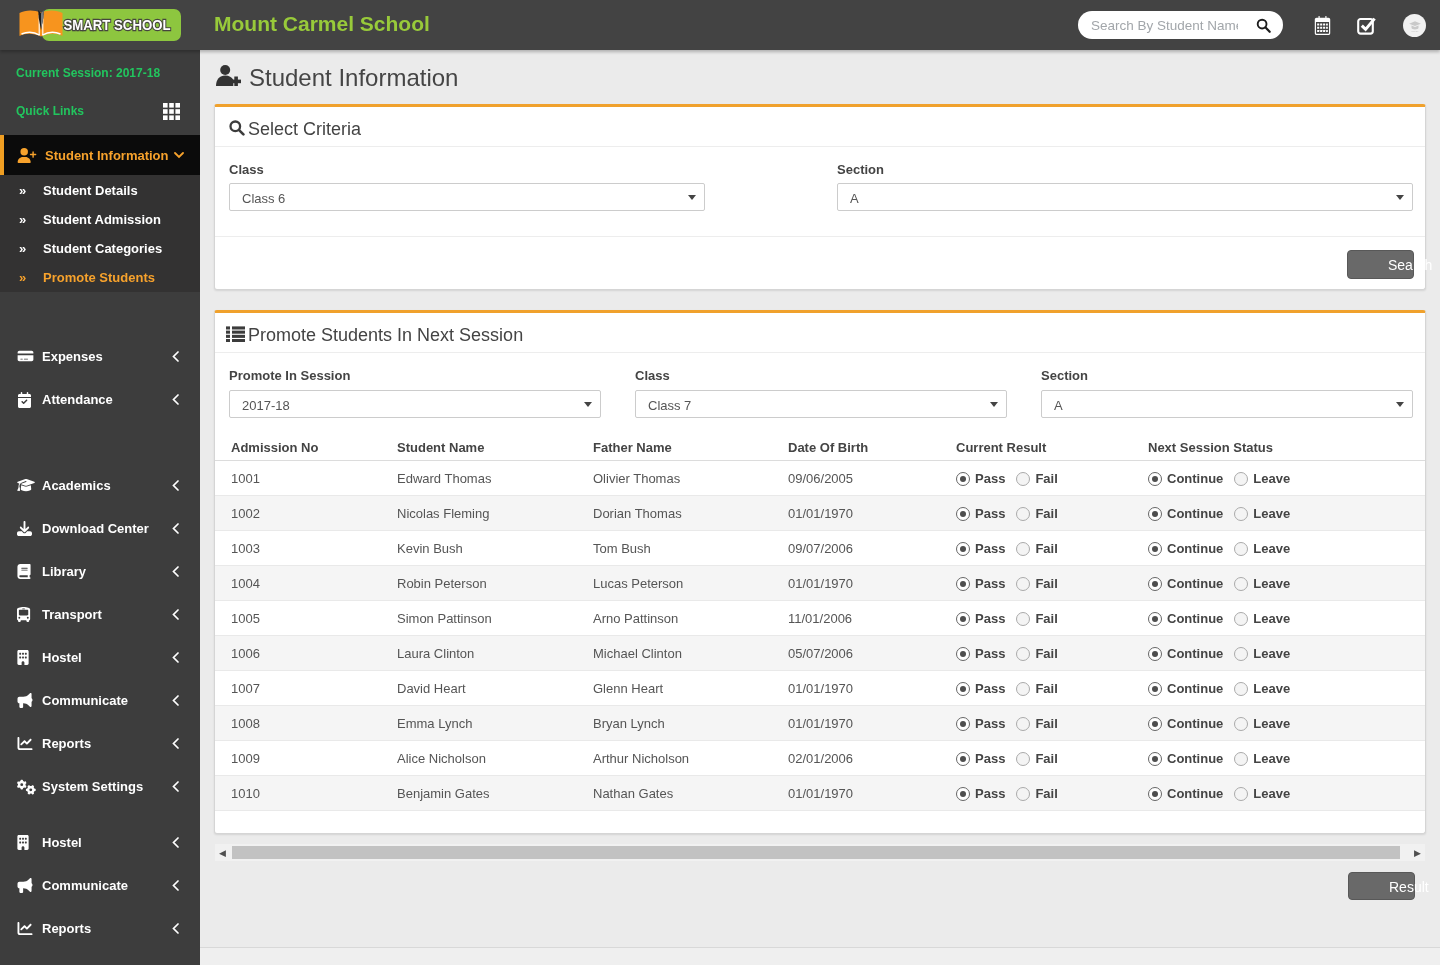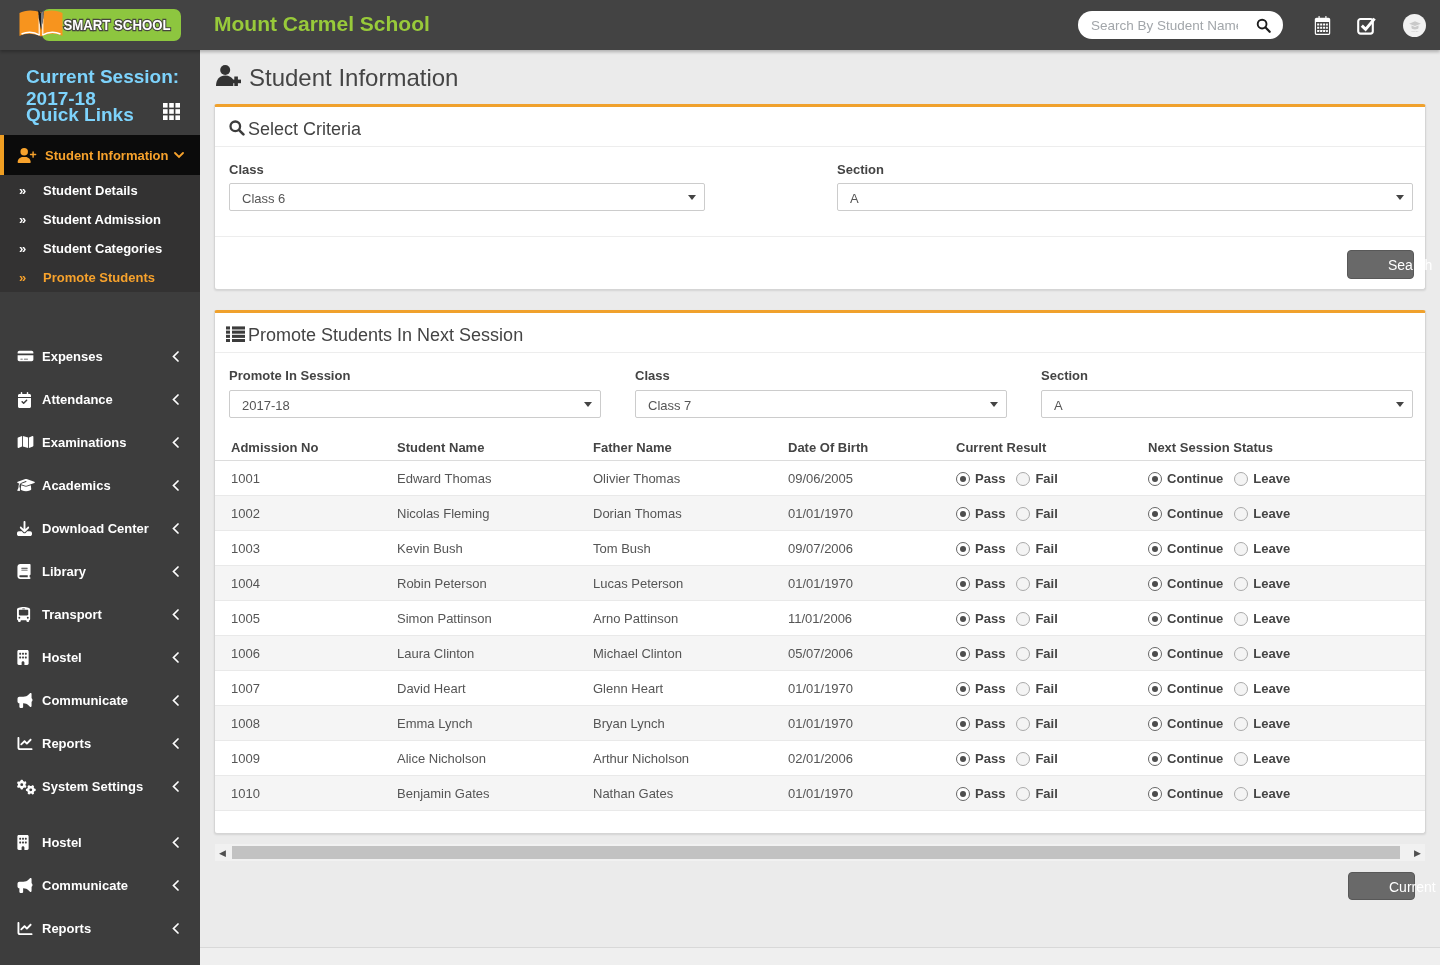--- a/index.html
+++ b/index.html
@@ -12,21 +12,21 @@
 .logo { position:absolute; left:18px; top:9px; width:163px; height:32px; }
 .schoolname { position:absolute; left:214px; top:12px; font-size:21px; font-weight:bold; color:#98ca3a; letter-spacing:0px; }
 .searchpill { position:absolute; left:1078px; top:11px; width:205px; height:28px; background:#fff; border-radius:14px; }
 .searchpill .ph { position:absolute; left:13px; top:7px; font-size:13.5px; color:#a2a6aa; width:147px; overflow:hidden; white-space:nowrap; }
 .searchpill svg { position:absolute; right:12px; top:7px; }
 .navico { position:absolute; top:16px; }
 .avatar { position:absolute; left:1403px; top:14px; width:23px; height:23px; border-radius:50%; background:#f1f1f1; overflow:hidden; }
 
 
 .sidebar { position:absolute; top:50px; left:0; width:200px; height:915px; background:#3d3d3d; z-index:20; }
-.sb-label { color:#7dd3fc; font-weight:bold; font-size:19px; padding:0 16px; position:absolute; left:10px; width:200px; }
+.sb-label { color:#22c55e; font-weight:bold; font-size:12px; padding:0 16px; position:absolute; left:0; width:200px; }
 .menu-item { position:absolute; left:0; width:200px; height:43px; color:#fff; font-weight:bold; font-size:13px; }
 .menu-item .mi-ico { position:absolute; left:17px; top:14px; width:16px; height:16px; }
 .menu-item .mi-txt { position:absolute; left:42px; top:14px; }
 .active-item { position:absolute; left:0; top:85px; width:200px; height:40px; background:#0b0b0b; border-left:4px solid #ef9e22; }
 .active-item .mi-txt { color:#f7a22c; position:absolute; left:41px; top:13px; font-size:13px; font-weight:bold; }
 .submenu { position:absolute; left:0; top:125px; width:200px; height:117px; background:#333232; }
 .sub-item { position:absolute; left:0; width:200px; height:29px; color:#fff; font-weight:bold; font-size:13px; }
 .sub-item .dbl { position:absolute; left:19px; top:0px; font-size:13px; }
 .sub-item .txt { position:absolute; left:43px; top:0px; }
 .sub-item.orange { color:#f7a22c; }
@@ -122,29 +122,20 @@
       <span class="mi-txt">Expenses</span>
       <svg class="mi-arr2" style="position:absolute;right:21px;top:16px;" width="7" height="11" viewBox="0 0 7 11">
         <path d="M6 1 L1.5 5.5 L6 10" fill="none" stroke="#fff" stroke-width="1.7" stroke-linecap="round"></path>
       </svg>
     </div>
     <div class="menu-item" style="top:328px;">
       <span class="mi-ico"><svg width="15" height="16" viewBox="0 0 448 512">
           <path fill="#fff" d="M128 0c13.3 0 24 10.7 24 24V64H296V24c0-13.3 10.7-24 24-24s24 10.7 24 24V64h40c26.5 0 48 21.5 48 48v48H16V112c0-26.5 21.5-48 48-48h40V24c0-13.3 10.7-24 24-24zM16 192H432V464c0 26.5-21.5 48-48 48H64c-26.5 0-48-21.5-48-48V192zm293 89c9.4-9.4 9.4-24.6 0-33.9s-24.6-9.4-33.9 0l-79 79-31-31c-9.4-9.4-24.6-9.4-33.9 0s-9.4 24.6 0 33.9l48 48c9.4 9.4 24.6 9.4 33.9 0l96-96z"></path>
         </svg></span>
       <span class="mi-txt">Attendance</span>
-      <svg class="mi-arr2" style="position:absolute;right:21px;top:16px;" width="7" height="11" viewBox="0 0 7 11">
-        <path d="M6 1 L1.5 5.5 L6 10" fill="none" stroke="#fff" stroke-width="1.7" stroke-linecap="round"></path>
-      </svg>
-    </div>
-    <div class="menu-item" style="top:371px;">
-      <span class="mi-ico"><svg width="17" height="14" viewBox="0 0 576 512">
-          <path fill="#fff" d="M384 476.1L192 421.2V35.9L384 90.8V476.1zm32-1.2V88.4L543.1 37.5c15.8-6.3 32.9 5.3 32.9 22.3V394.6c0 9.8-6 18.6-15.1 22.3L416 474.8zM15.1 95.1L160 37.2V423.6L32.9 474.5C17.1 480.8 0 469.2 0 452.2V117.4c0-9.8 6-18.6 15.1-22.3z"></path>
-        </svg></span>
-      <span class="mi-txt">Examinations</span>
       <svg class="mi-arr2" style="position:absolute;right:21px;top:16px;" width="7" height="11" viewBox="0 0 7 11">
         <path d="M6 1 L1.5 5.5 L6 10" fill="none" stroke="#fff" stroke-width="1.7" stroke-linecap="round"></path>
       </svg>
     </div>
     <div class="menu-item" style="top:414px;">
       <span class="mi-ico"><svg width="18" height="14" viewBox="0 0 640 512">
           <path fill="#fff" d="M320 32c-8.1 0-16.1 1.4-23.7 4.1L15.8 137.4C6.3 140.9 0 149.9 0 160s6.3 19.1 15.8 22.6l57.9 20.9C57.3 229.3 48 259.8 48 291.9v28.1c0 28.4-10.8 57.7-22.3 80.8c-6.5 13-13.9 25.8-22.5 37.6C0 442.7-.9 448.3 .9 453.4s6 8.9 11.2 10.2l64 16c4.2 1.1 8.7 .3 12.4-2s6.3-6.1 7.1-10.4c8.6-42.8 4.3-81.2-2.1-108.7C90.3 344.3 86 329.8 80 316.5V291.9c0-30.2 10.2-58.7 27.9-81.5c12.9-15.5 29.6-28 49.2-35.7l157-61.7c8.2-3.2 17.5 .8 20.7 9s-.8 17.5-9 20.7l-157 61.7c-12.4 4.9-23.3 12.4-32.2 21.6l159.6 57.6c7.6 2.7 15.6 4.1 23.7 4.1s16.1-1.4 23.7-4.1L624.2 182.6c9.5-3.4 15.8-12.5 15.8-22.6s-6.3-19.1-15.8-22.6L343.7 36.1C336.1 33.4 328.1 32 320 32zM128 408c0 35.3 86 72 192 72s192-36.7 192-72L496.7 262.6 354.5 314c-11.1 4-22.8 6-34.5 6s-23.5-2-34.5-6L143.3 262.6 128 408z"></path>
         </svg></span>
       <span class="mi-txt">Academics</span>
       <svg class="mi-arr2" style="position:absolute;right:21px;top:16px;" width="7" height="11" viewBox="0 0 7 11">
@@ -447,17 +438,17 @@
           <span class="tc c5"><span class="radio on"></span><span class="rlab">Pass</span><span class="rgap" style="width:11px;"></span><span class="radio"></span><span class="rlab">Fail</span></span>
           <span class="tc c6"><span class="radio on"></span><span class="rlab">Continue</span><span class="rgap" style="width:11px;"></span><span class="radio"></span><span class="rlab">Leave</span></span>
         </div>
       </div>
 
     <div class="hscroll">
       <div class="arr" style="left:4px;">◀</div>
       <div class="thumb"></div>
       <div class="arr" style="right:4px;">▶</div>
     </div>
-    <div class="btn" style="left:1133px; top:559px; width:67px; height:28px; line-height:28px;">Current</div>
+    <div class="btn" style="left:1133px; top:559px; width:67px; height:28px; line-height:28px;">Result</div>
   </div>
 </div>
 
 <div class="footline"></div>
 
 </body></html>

